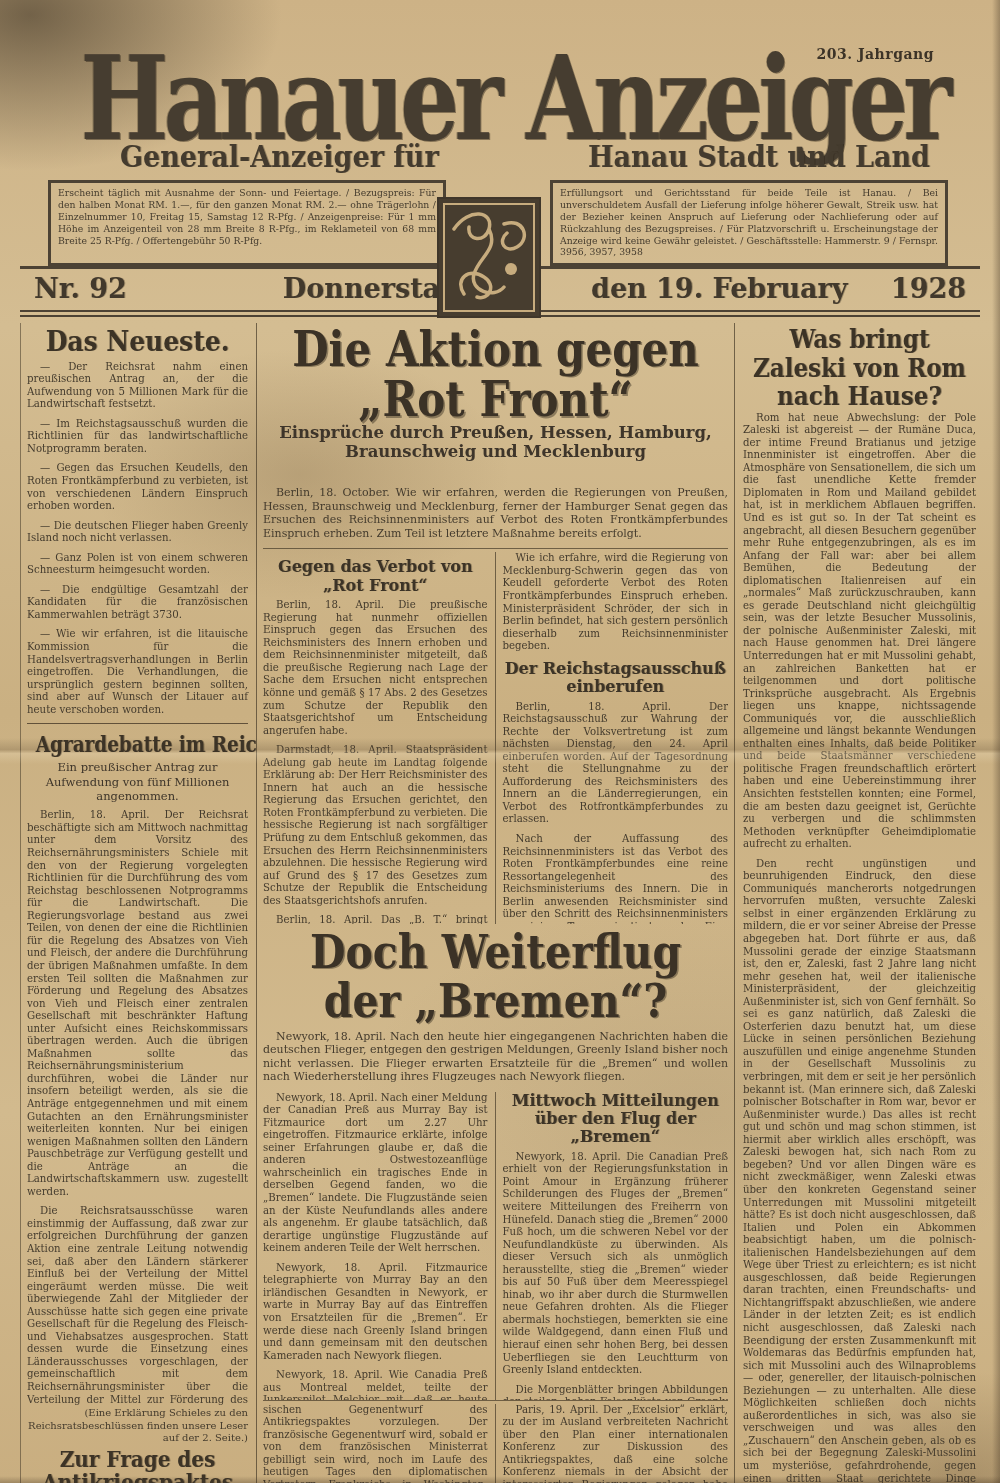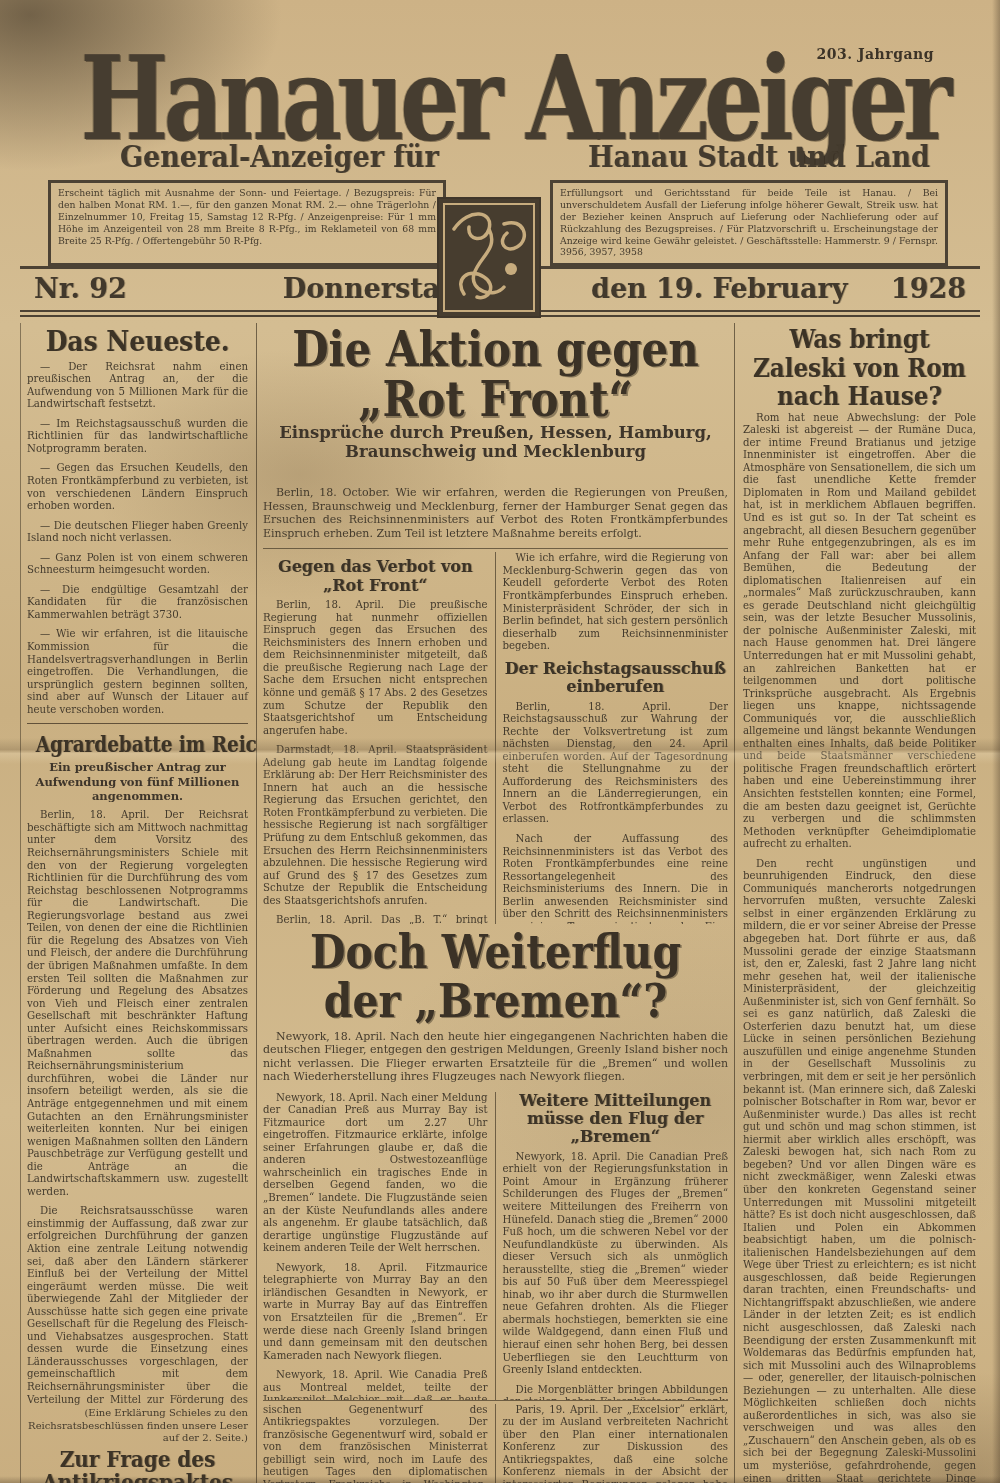--- a/index.html
+++ b/index.html
@@ -57,21 +57,21 @@
   .col-right{flex:1;padding:2px 4px 0 8px;}
 
   p{margin:0 0 7px 0;font-size:10.2px;line-height:1.23;text-align:justify;
     text-indent:13px;color:#443b2d;}
   .h-md{margin:4px 0 5px 0;text-align:center;font-size:25px;line-height:1.05;
     font-weight:bold;color:#3c3326;transform:scaleY(1.1);
     text-shadow:1px 0 0 rgba(40,32,20,.35);}
   .h-agrar{margin:8px 0 4px 0;text-align:center;font-size:20px;white-space:nowrap;
     font-weight:bold;color:#3c3326;transform:scale(.92,1.15);transform-origin:50% 50%;
     text-shadow:1px 0 0 rgba(40,32,20,.35);}
-  .h-sub{margin:0 0 6px 0;text-align:center;font-size:11.5px;font-weight:bold;
+  .h-sub{margin:0 0 6px 0;text-align:center;font-size:11.5px;font-weight:normal;
     line-height:1.25;text-indent:0;color:#3e352a;}
   .h-xl{margin:6px 0 4px 0;text-align:center;font-size:41px;line-height:1.04;
     font-weight:bold;color:#3b3226;transform:scaleY(1.15);
     text-shadow:1.5px 1px 0 rgba(40,32,20,.4);}
   .h-deck{margin:2px 6px 24px 6px;text-align:center;font-size:16.5px;font-weight:bold;
     line-height:1.2;text-indent:0;color:#3e352a;}
   .lead{font-size:11px;margin-bottom:8px;}
   .h-col{margin:6px 0 4px 0;text-align:center;font-size:16px;line-height:1.15;
     font-weight:bold;color:#3c3326;text-shadow:1px 0 0 rgba(40,32,20,.3);}
   .twocol{display:flex;}
@@ -175,21 +175,21 @@
       <p class="lead" style="margin-top:10px;">Newyork, 18. April. Nach den heute hier eingegangenen Nachrichten haben die deutschen Flieger, entgegen den gestrigen Meldungen, Greenly Island bisher noch nicht verlassen. Die Flieger erwarten Ersatzteile für die „Bremen“ und wollen nach Wiederherstellung ihres Flugzeuges nach Newyork fliegen.</p>
 
       <div class="twocol br-h">
         <div class="subcol">
           <p>Newyork, 18. April. Nach einer Meldung der Canadian Preß aus Murray Bay ist Fitzmaurice dort um 2.27 Uhr eingetroffen. Fitzmaurice erklärte, infolge seiner Erfahrungen glaube er, daß die anderen Ostwestozeanflüge wahrscheinlich ein tragisches Ende in derselben Gegend fanden, wo die „Bremen“ landete. Die Flugzustände seien an der Küste Neufundlands alles andere als angenehm. Er glaube tatsächlich, daß derartige ungünstige Flugzustände auf keinem anderen Teile der Welt herrschen.</p>
           <p>Newyork, 18. April. Fitzmaurice telegraphierte von Murray Bay an den irländischen Gesandten in Newyork, er warte in Murray Bay auf das Eintreffen von Ersatzteilen für die „Bremen“. Er werde diese nach Greenly Island bringen und dann gemeinsam mit den deutschen Kameraden nach Newyork fliegen.</p>
           <p>Newyork, 18. April. Wie Canadia Preß aus Montreal meldet, teilte der Junkerspilot Melchior mit, daß er heute nachmittag nach Newyork zurückfliegen werde, um einen Propeller für die „Bremen“ zu holen. Der Propeller soll dann mit einem Flugzeug nach Greenly Island befördert werden.</p>
 
         </div>
         <div class="subcol">
-          <h4 class="h-col" style="margin-top:0;">Weitere Mitteilungen müsse den Flug der „Bremen“</h4>
+          <h4 class="h-col" style="margin-top:0;">Mittwoch Mitteilungen über den Flug der „Bremen“</h4>
           <p>Newyork, 18. April. Die Canadian Preß erhielt von der Regierungsfunkstation in Point Amour in Ergänzung früherer Schilderungen des Fluges der „Bremen“ weitere Mitteilungen des Freiherrn von Hünefeld. Danach stieg die „Bremen“ 2000 Fuß hoch, um die schweren Nebel vor der Neufundlandküste zu überwinden. Als dieser Versuch sich als unmöglich herausstellte, stieg die „Bremen“ wieder bis auf 50 Fuß über dem Meeresspiegel hinab, wo ihr aber durch die Sturmwellen neue Gefahren drohten. Als die Flieger abermals hochstiegen, bemerkten sie eine wilde Waldgegend, dann einen Fluß und hierauf einen sehr hohen Berg, bei dessen Ueberfliegen sie den Leuchtturm von Greenly Island entdeckten.</p>
           <p>Die Morgenblätter bringen Abbildungen der steilen, hohen Felsenküste von Greenly Island und weisen auf die Gefahr hin, die der „Bremen“ bei nur etwas niedrigerem Fluge drohte, nämlich in die durch Nebel verdeckten Felsen hineinzufliegen.</p>
 
         </div>
       </div>
 
       <div class="twocol ruled ak-h">
         <div class="subcol">
           <p style="text-indent:0;">sischen Gegenentwurf des Antikriegspaktes vorzulegen. Der französische Gegenentwurf wird, sobald er von dem französischen Ministerrat gebilligt sein wird, noch im Laufe des heutigen Tages den diplomatischen Vertretern Frankreichs in Washington, London, Berlin, Rom und Tokio zwecks Ueberreichung an die interessierten Regierungen und vermutlich am Freitag in Paris veröffentlicht werden.</p>
         </div>

